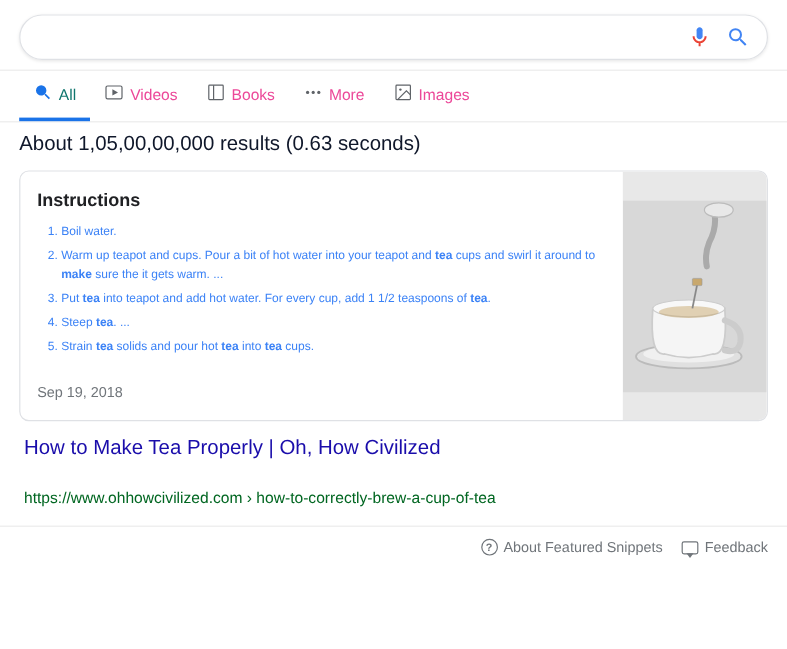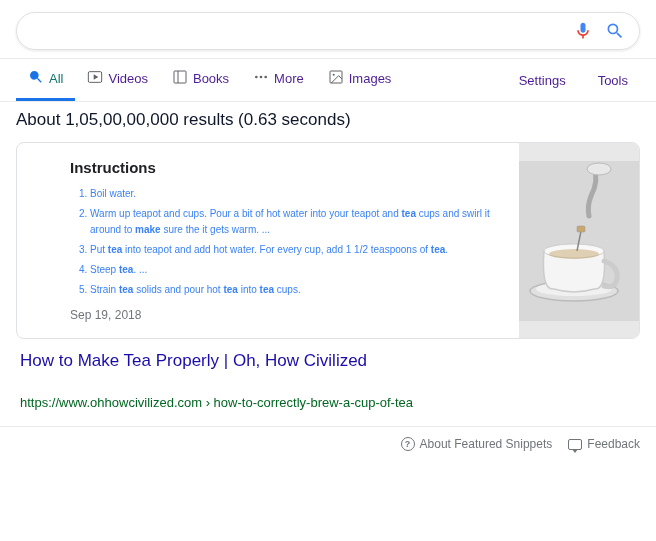--- a/index.html
+++ b/index.html
@@ -51,21 +51,21 @@
       padding: 0 16px;
       border-bottom: 1px solid #ececec;
       gap: 0;
     }
     .nav-tab {
       display: flex;
       align-items: center;
       gap: 5px;
       padding: 10px 12px;
       font-size: 13px;
-      color: #4c1d95;
+      color: #ec4899;
       cursor: pointer;
       border-bottom: 3px solid transparent;
       white-space: nowrap;
       text-decoration: none;
       position: relative;
     }
     .nav-tab.active {
       color: #0f766e;
       border-bottom: 3px solid #1a73e8;
     }
@@ -88,21 +88,20 @@
       margin-bottom: 4px;
     }
 
     
     .snippet-card {
       margin: 4px 16px;
       border: 1px solid #dfe1e5;
       border-radius: 8px;
       display: flex;
       overflow: hidden;
-      padding-left: 39px;
     }
     .snippet-content {
       padding: 16px 14px;
       flex: 1;
     }
     .snippet-title {
       font-weight: bold;
       font-size: 15px;
       margin-bottom: 10px;
     }
@@ -111,21 +110,21 @@
       font-size: 10px;
       line-height: 1.6;
       color: #3b82f6;
     }
     .snippet-list li {
       margin-bottom: 4px;
     }
     .snippet-date {
       font-size: 12px;
       color: #70757a;
-      margin-top: 10px;
+      margin-top: 22px;
     }
     .snippet-image {
       width: 120px;
       min-height: 160px;
       background: #e8e8e8;
       flex-shrink: 0;
       display: flex;
       align-items: center;
       justify-content: center;
       position: relative;
@@ -271,28 +270,20 @@
     <span>
       <svg width="16" height="16" viewBox="0 0 24 24" fill="none" stroke="#5f6368" stroke-width="1.5">
         <rect x="3" y="3" width="18" height="18" rx="1"></rect>
         <circle cx="8.5" cy="8.5" r="1.5" fill="#5f6368" stroke="none"></circle>
         <polyline points="21,15 16,10 5,21" stroke="#5f6368" stroke-width="1.5" fill="none"></polyline>
       </svg>
     </span>
     <span>Images</span>
   </a>
 
-  <div class="nav-settings">
-    <a class="nav-tab">
-      <span>Settings</span>
-    </a>
-    <a class="nav-tab">
-      <span>Tools</span>
-    </a>
-  </div>
 </nav>
 
 <div class="results-info">About 1,05,00,00,000 results (0.63 seconds)</div>
 
 <div class="snippet-card">
   <div class="snippet-content">
     <div class="snippet-title">Instructions</div>
     <ol class="snippet-list">
       <li>Boil water.</li>
       <li>Warm up teapot and cups. Pour a bit of hot water into your teapot and <strong>tea</strong> cups and swirl it around to <strong>make</strong> sure the it gets warm. ...</li>

